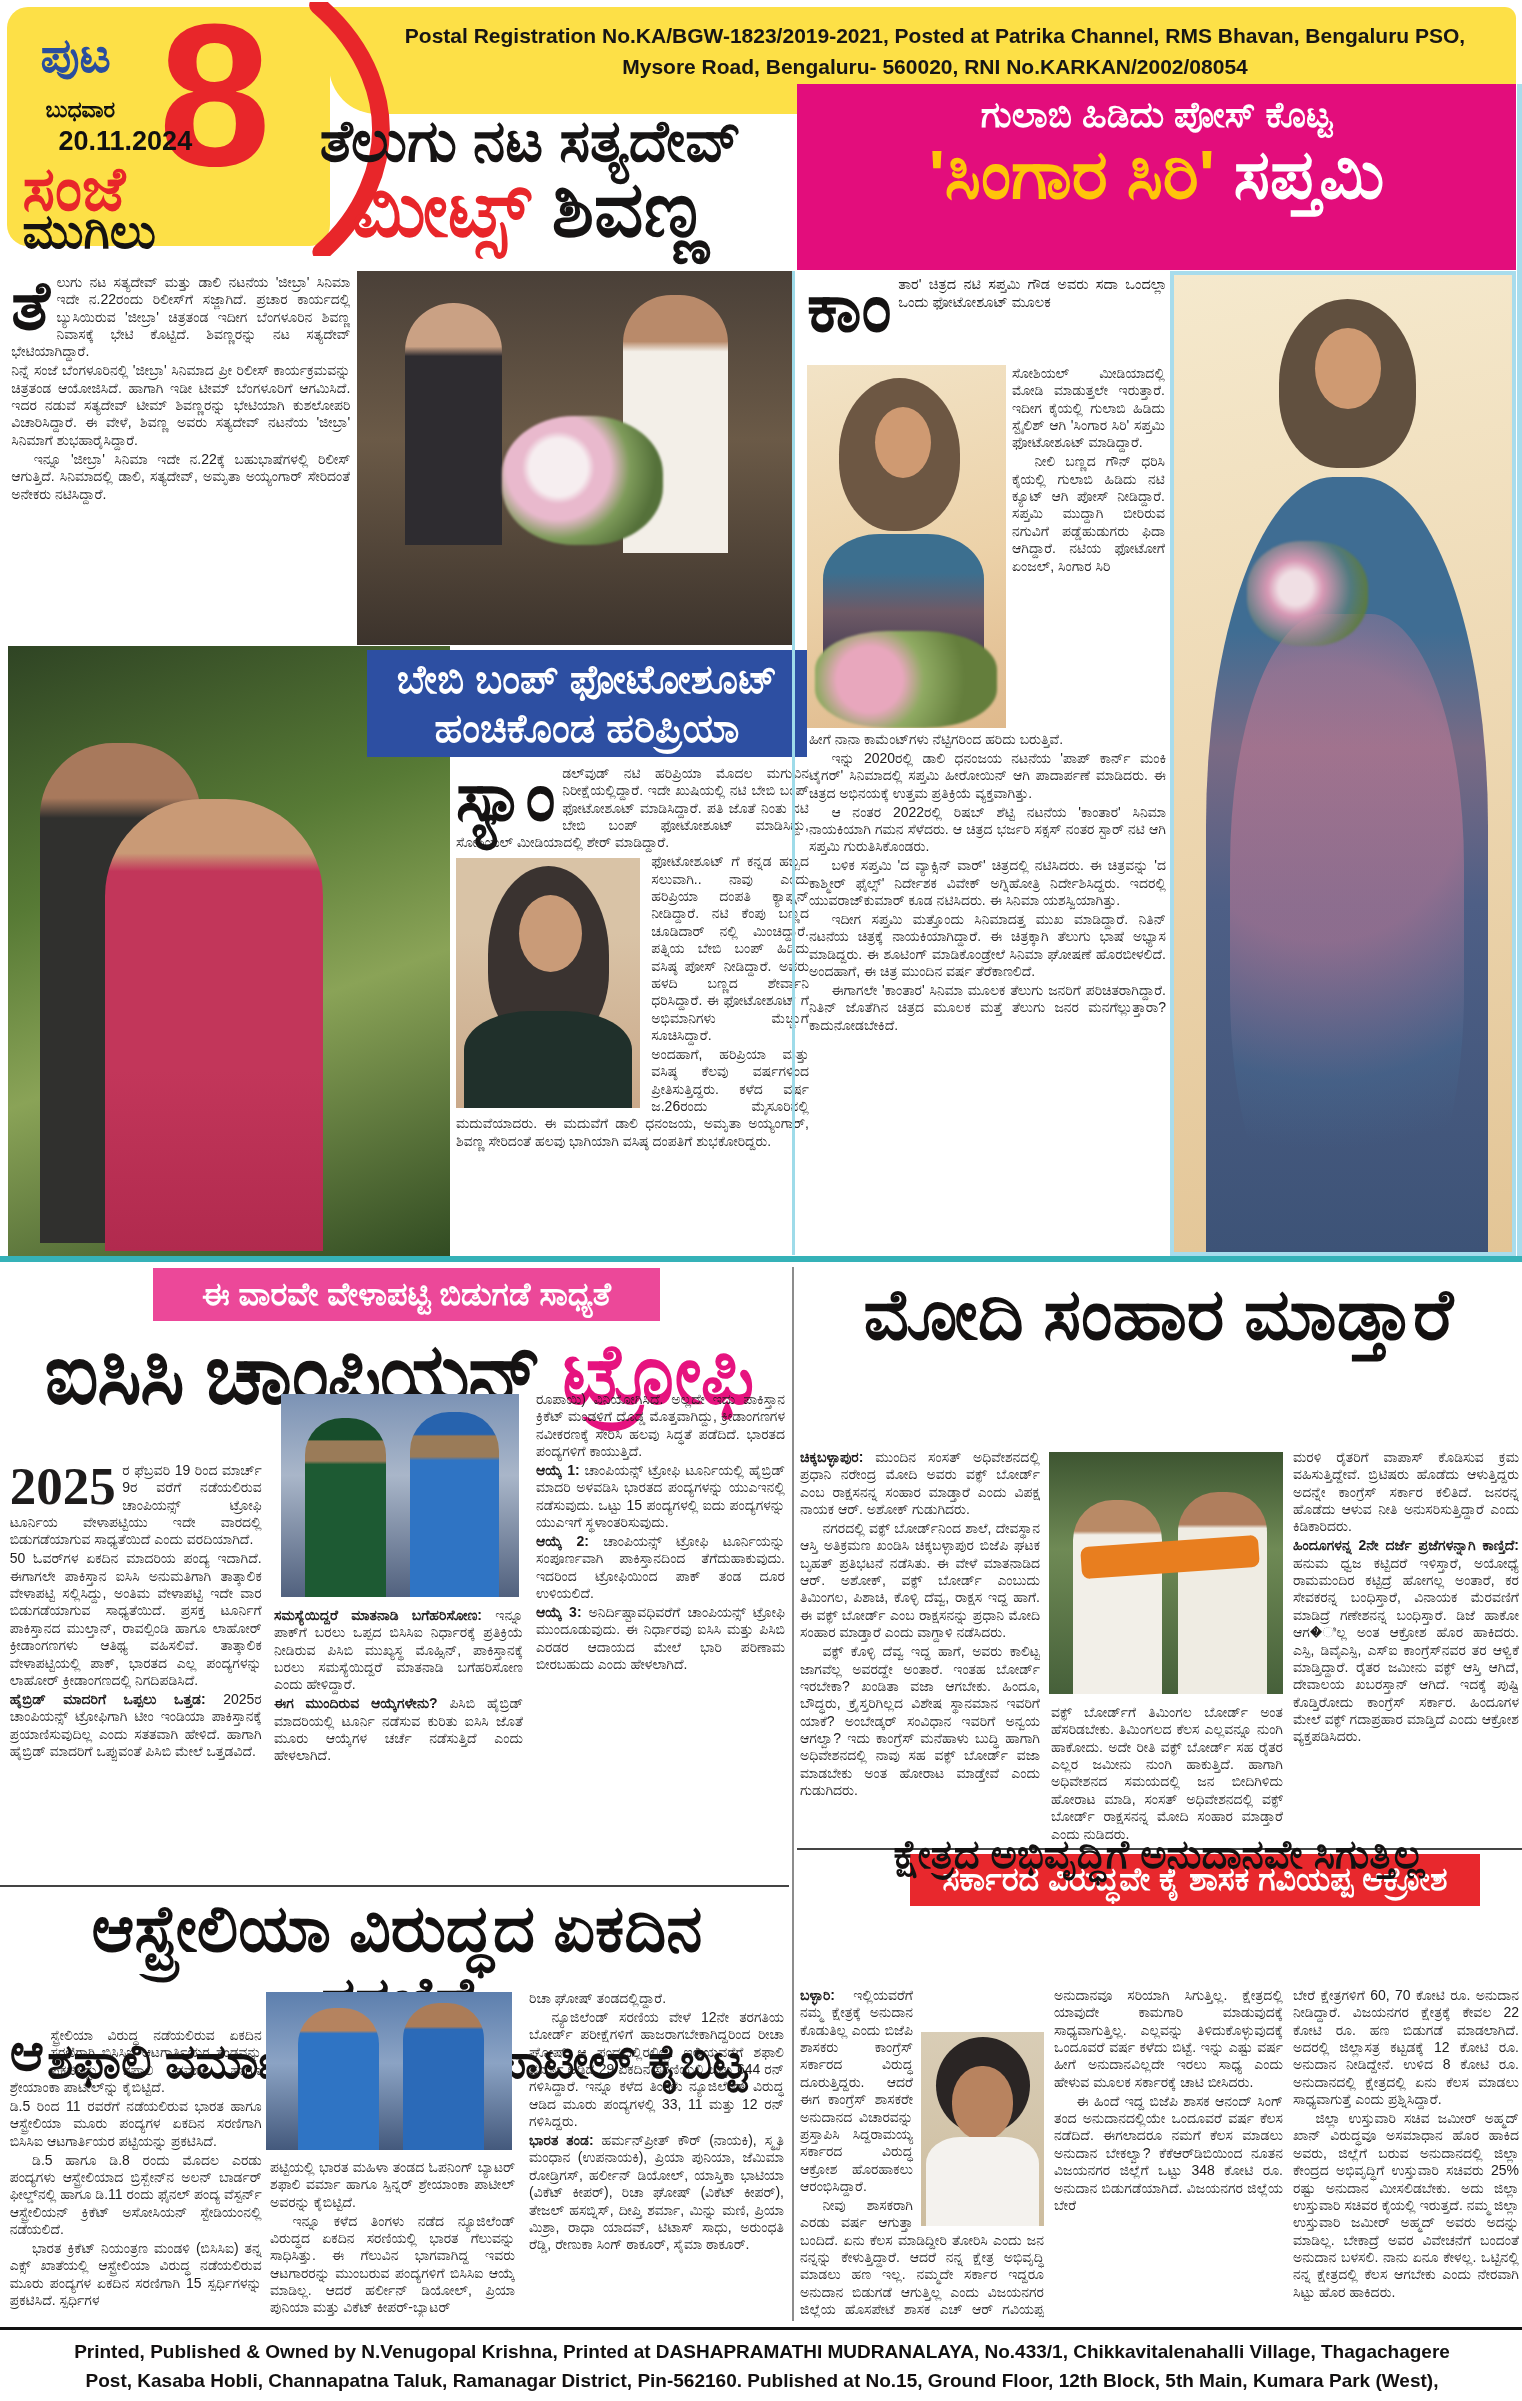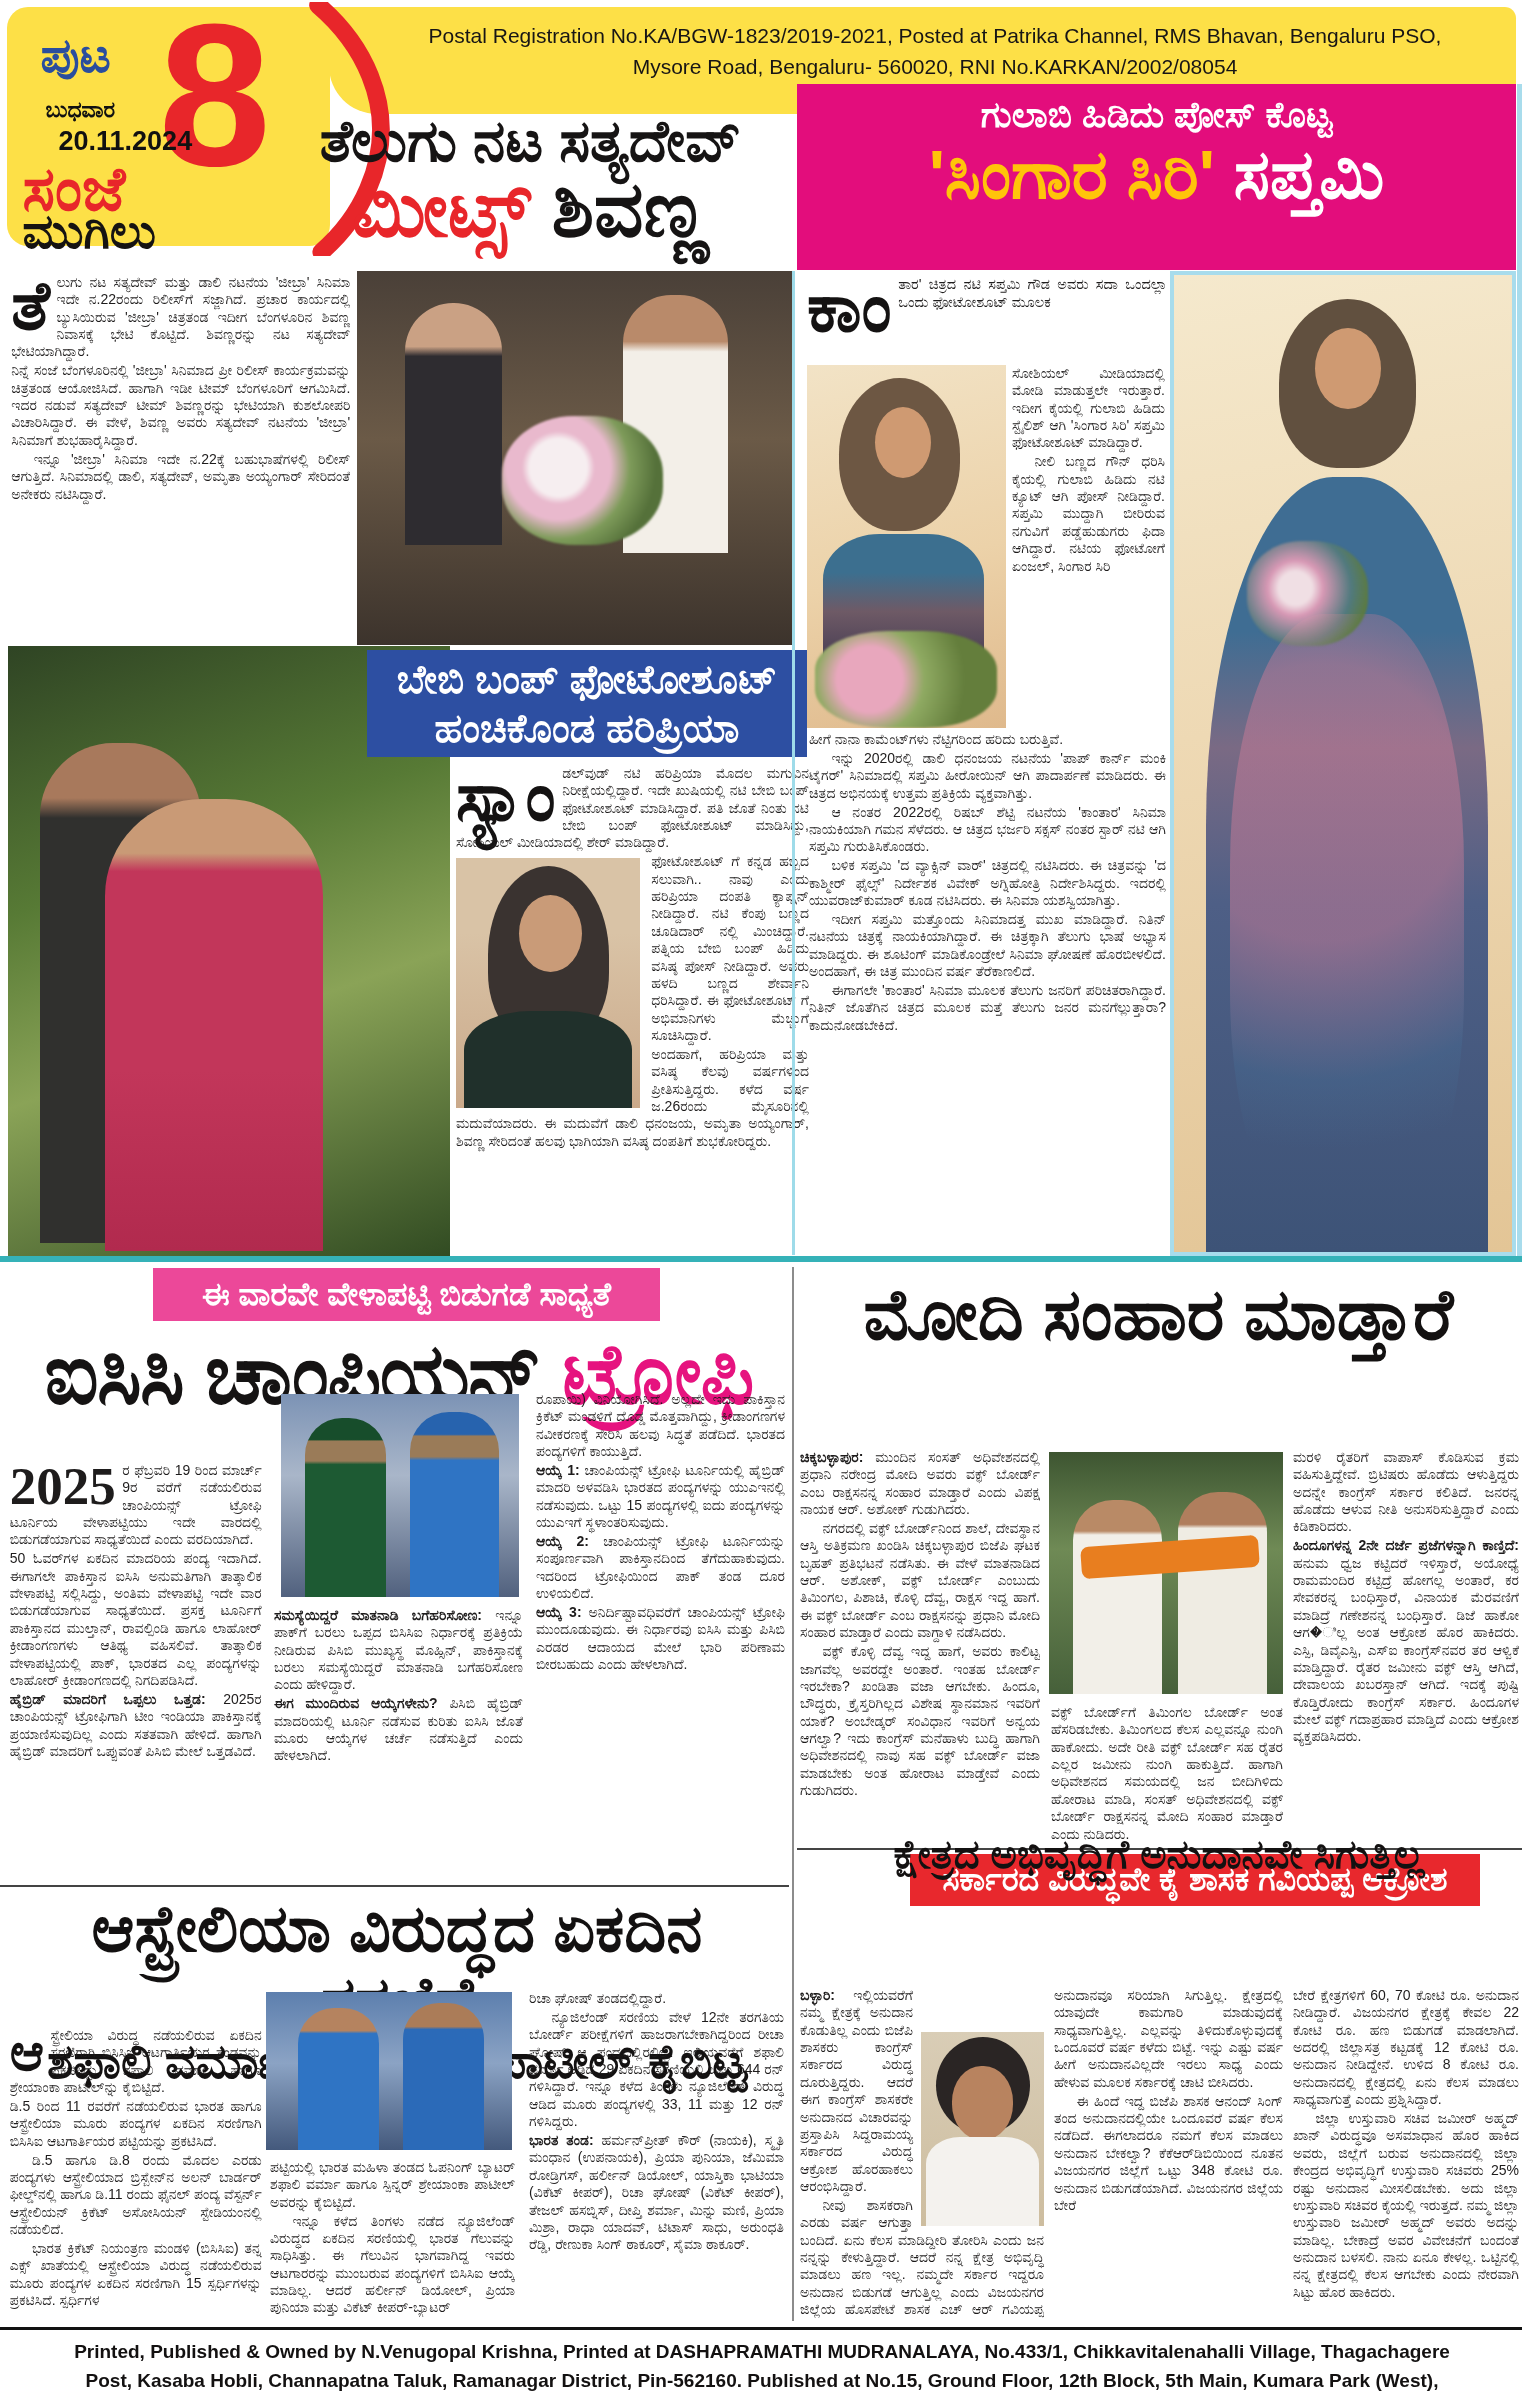--- a/index.html
+++ b/index.html
@@ -8,21 +8,21 @@
     position:relative; width:1523px; height:2401px; margin:0 auto;
     background:#ffffff; overflow:hidden;
     font-family:"Liberation Sans","DejaVu Sans",sans-serif;
     color:#1c1a1a;
   }
   .abs { position:absolute; }
   
   .yellow { background:#fde047; }
   #mast-box { left:6.5px; top:6.5px; width:323px; height:239px; border-radius:21px; }
   #reg-strip { left:329px; top:6.5px; width:1187px; height:107px; border-radius:0 11.3px 11.3px 48px; }
-  #reg-text { padding:13px 48px 0 73px; font-size:21px; font-weight:normal; text-align:center; line-height:1.5; color:#171515;}
+  #reg-text { padding:13px 48px 0 73px; font-size:21px; font-weight:bold; text-align:center; line-height:1.5; color:#171515;}
   #mast-puta { left:34px; top:21px; font-size:48px; font-weight:800; color:#2a4e9e; }
   #mast-num { left:152px; top:-22.6px; font-size:202px; font-weight:800; color:#e8262a; line-height:1.1; }
   #mast-day { left:39px; top:90px; font-size:22px; font-weight:bold; color:#111; }
   #mast-date { left:26px; top:119px; font-size:27px; font-weight:bold; color:#111;margin-left:26px; }
   #mast-n1 { left:16px; top:152px; font-size:61px; font-weight:800; color:#e8262a; line-height:1; }
   #mast-n2 { left:16px; top:203px; font-size:48px; font-weight:800; color:#151312; line-height:0.9; }
   
   #hl-satyadev { left:262px; top:111px; width:537px; text-align:center; line-height:1.02; }
   #hl-satyadev .l1 { font-size:58px; font-weight:800; color:#161414; }
   #hl-satyadev .l2 { font-size:77px; font-weight:800; color:#161414; }

